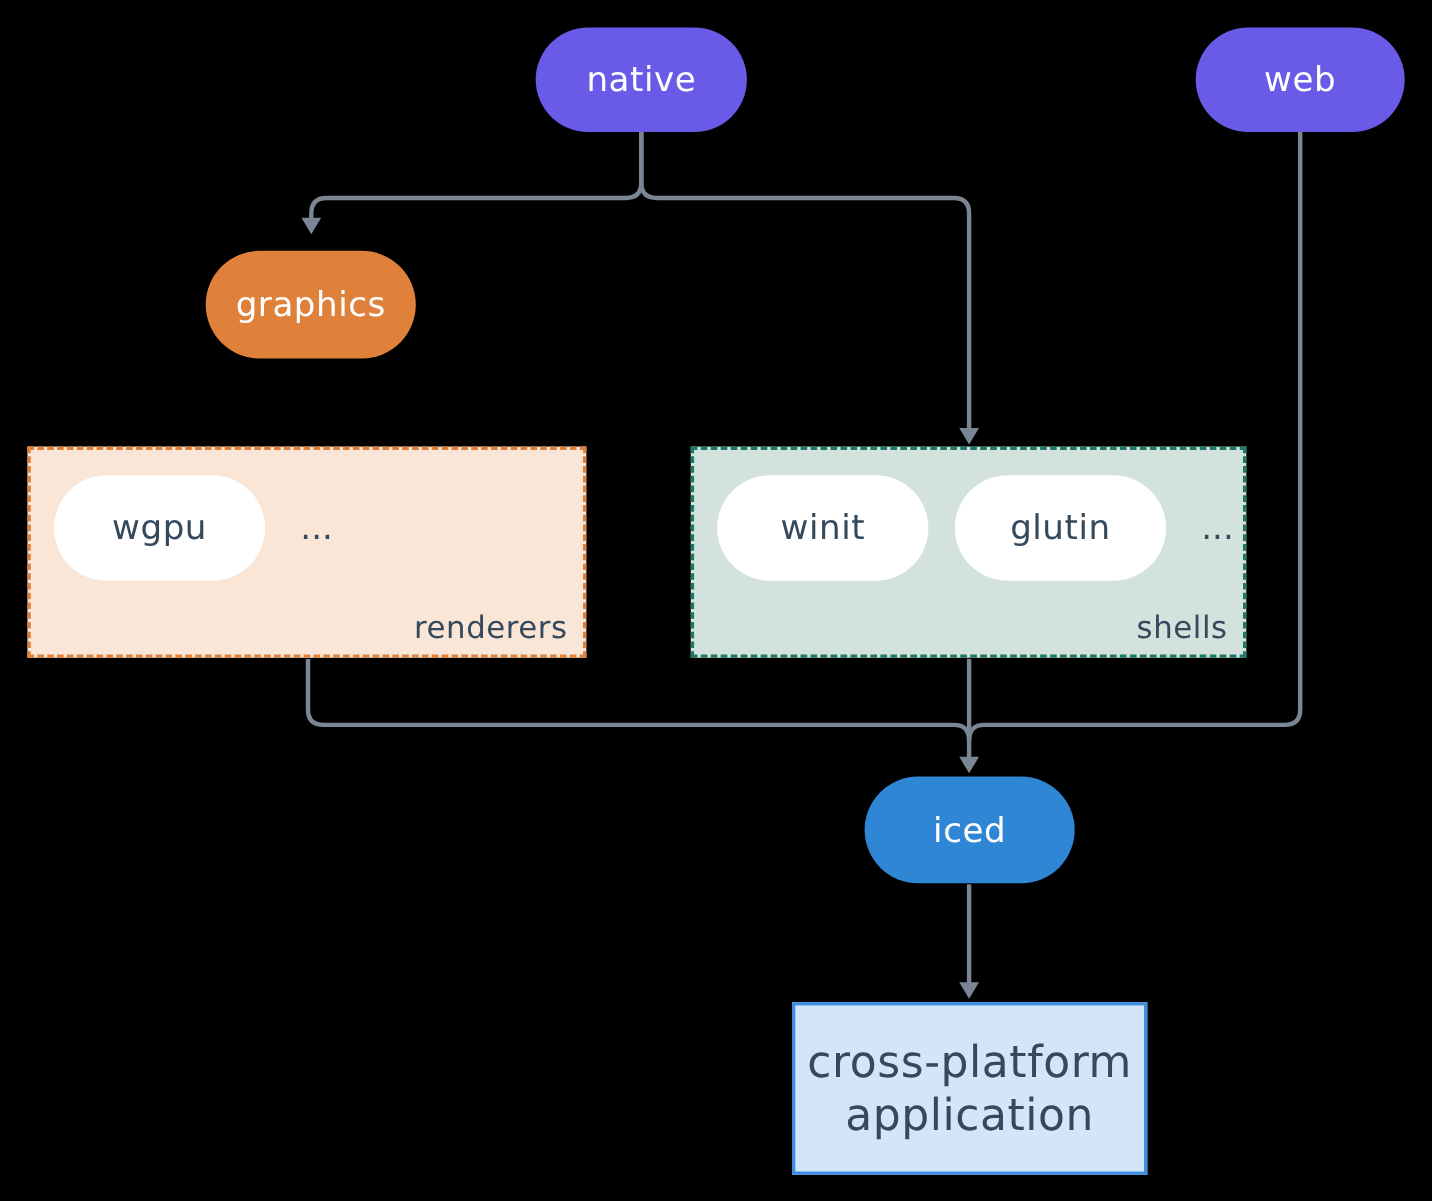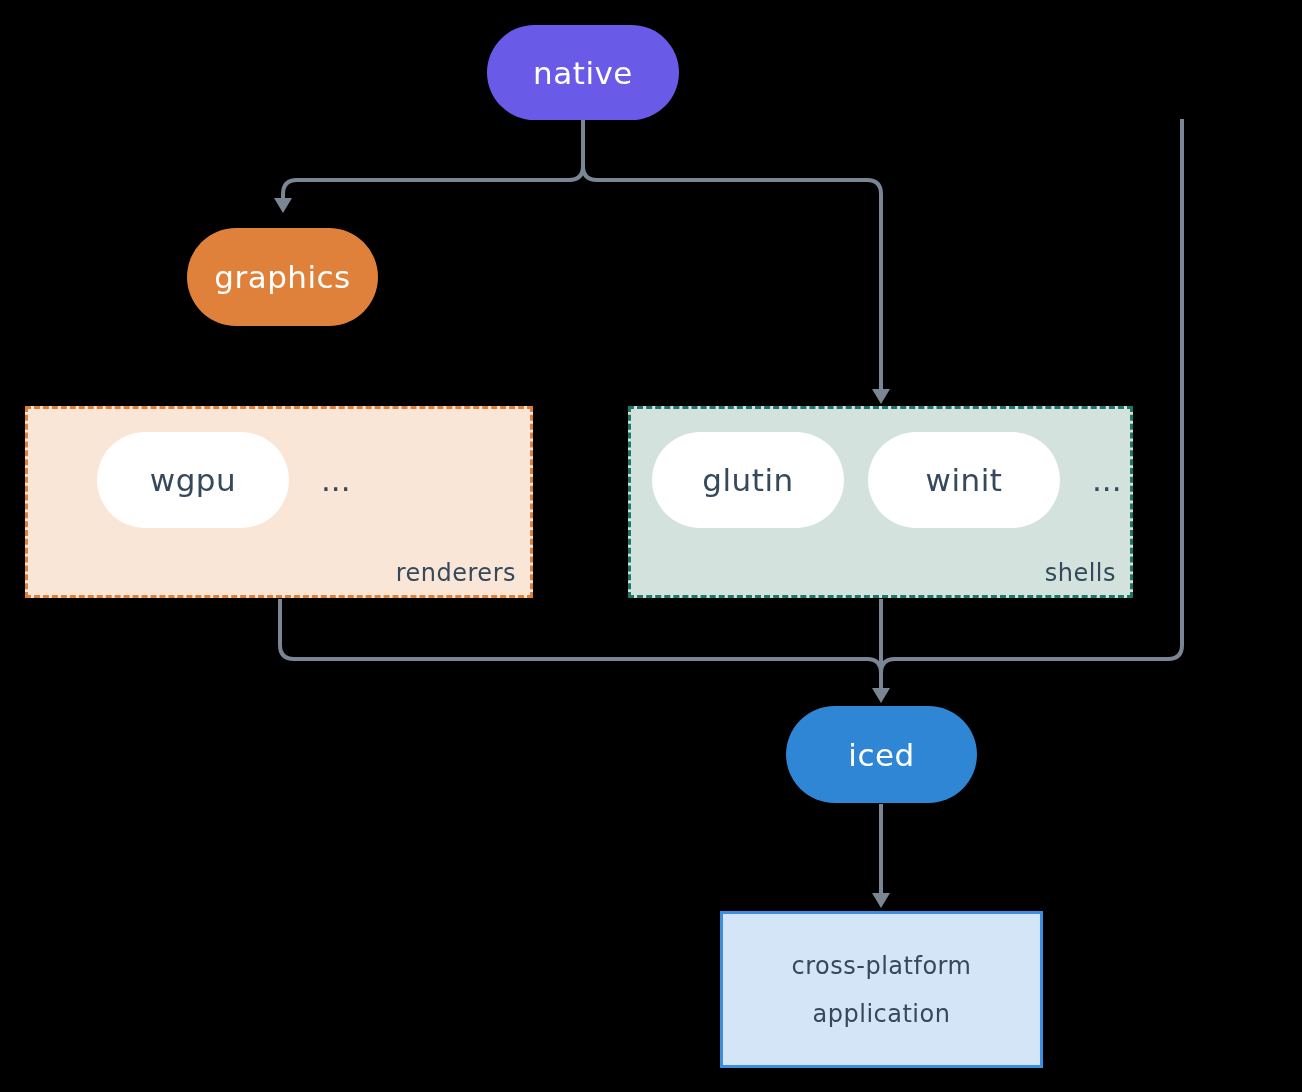--- a/index.html
+++ b/index.html
@@ -24,37 +24,37 @@
   .pill {
     position:absolute; display:flex; align-items:center; justify-content:center;
     border-radius:999px; font-size:31px; letter-spacing:0.5px;
   }
   .pill.purple { background:var(--purple); color:var(--white_text); }
   .pill.orange { background:var(--orange); color:var(--white_text); }
   .pill.blue   { background:var(--blue);   color:var(--white_text);align-items:center; }
   .pill.white  { background:#fff; color:var(--dark_text); position:static; flex:none; }
 
   .group-box { position:absolute; }
-  .group-box.renderers { background:var(--peach_bg); border:3px dashed var(--orange);padding-left:48px; }
+  .group-box.renderers { background:var(--peach_bg); border:3px dashed var(--orange); }
   .group-box.shells    { background:var(--teal_bg);  border:3px dashed var(--teal_border); }
   .group-row {
     display:flex; align-items:center; gap:24px; padding:23px 0 0 21px;
   }
   .group-row .pill.white { width:192px; height:96px; }
   .dots { font-size:31px; color:var(--dark_text); padding-left:8px; }
   .group-label {
     position:absolute; right:14px; bottom:8px;
-    font-size:24px; color:var(--dark_text); letter-spacing:0.5px;
+    font-size:28px; color:var(--dark_text); letter-spacing:0.5px;
   }
 
   .app-box {
     position:absolute; display:flex; flex-direction:column;
     align-items:center; justify-content:center;
     background:var(--light_blue_bg); border:3px solid var(--blue_border);
-    color:var(--dark_text); font-size:24px; line-height:48px; letter-spacing:0.5px;
+    color:var(--dark_text); font-size:40px; line-height:48px; letter-spacing:0.5px;
   }
 </style>
 </head>
 <body>
 
 <div class="canvas">
 
   <svg class="connectors" viewBox="0 0 1302 1092">
 
     <path class="line" d="M583,119 V166 Q583,180 569,180 H297 Q283,180 283,194 V199"></path>
@@ -71,42 +71,45 @@
     <polygon class="arrow" points="872,688 890,688 881,703"></polygon>
 
     <path class="line" d="M881,804 V894"></path>
     <polygon class="arrow" points="872,893 890,893 881,908"></polygon>
   </svg>
 
   <div class="pill purple" style="left:487px;top:25px;width:192px;height:95px">
     <span>native</span>
   </div>
 
+  <div class="pill purple" style="left:1087px;top:25px;width:190px;height:95px">
+    <span>web</span>
+  </div>
 
   <div class="pill orange" style="left:187px;top:228px;width:191px;height:98px">
     <span>graphics</span>
   </div>
 
   <div class="group-box renderers" style="left:25px;top:406px;width:508px;height:192px">
     <div class="group-row">
       <div class="pill white">
         <span>wgpu</span>
       </div>
       <span class="dots">...</span>
     </div>
     <div class="group-label">renderers</div>
   </div>
 
   <div class="group-box shells" style="left:628px;top:406px;width:505px;height:192px">
     <div class="group-row">
       <div class="pill white">
-        <span>glutin</span>
+        <span>winit</span>
       </div>
       <div class="pill white">
-        <span>winit</span>
+        <span>glutin</span>
       </div>
       <span class="dots">...</span>
     </div>
     <div class="group-label">shells</div>
   </div>
 
   <div class="pill blue" style="left:786px;top:706px;width:191px;height:97px">
     <span>iced</span>
   </div>
 

